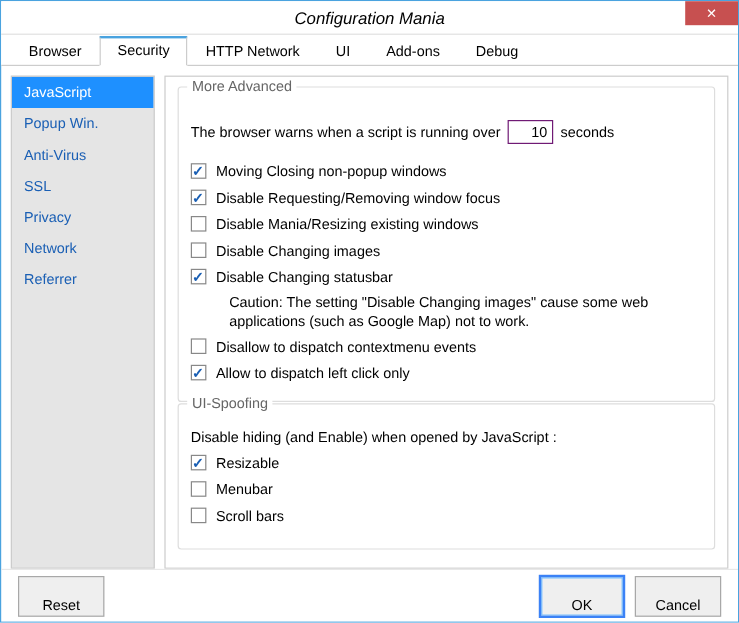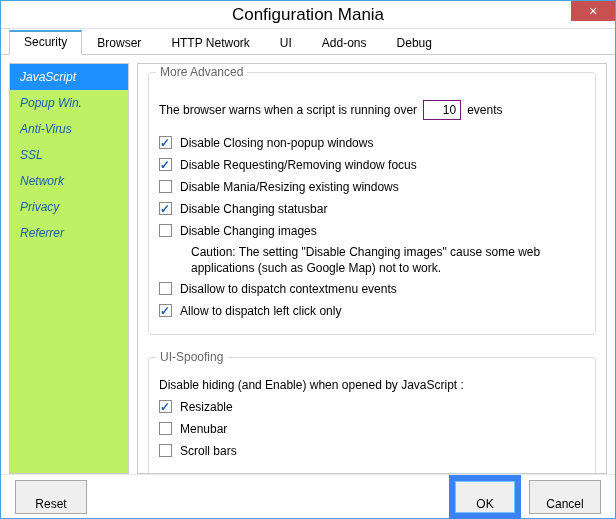--- a/index.html
+++ b/index.html
@@ -1,110 +1,110 @@
 <!DOCTYPE html>
 <html><head>
 <meta charset="utf-8">
 <style>
   * { box-sizing: border-box; margin: 0; padding: 0; }
   body { font-family: "Segoe UI", Tahoma, sans-serif; font-size: 12px; background: #fff; color: #000; width: 616px; height: 519px; overflow: hidden; position: relative; }
   .window { width: 616px; height: 519px; border: 1px solid #4aa3df; display: flex; flex-direction: column; }
   .titlebar { height: 28px; background: #fff; display: flex; align-items: center; position: relative; border-bottom: 1px solid #e0e0e0; }
-  .titlebar-title { flex: 1; text-align: center; font-size: 17px; color: #000; }
+  .titlebar-title { flex: 1; text-align: center; font-size: 14px; color: #000; font-style: italic; }
   .close-btn { position: absolute; right: 0; top: 0; width: 44px; height: 20px; background: #c75050; color: #fff; display: flex; align-items: center; justify-content: center; font-size: 11px; cursor: pointer; }
   .tabstrip { height: 26px; display: flex; border-bottom: 1px solid #ccc; background: #fff; padding-left: 8px; gap: 0; }
   .tab { padding: 5px 14px 4px 14px; font-size: 12px; color: #000; cursor: pointer; border: 1px solid transparent; border-bottom: none; position: relative; top: 1px; }
   .tab.active { border-color: #ccc; background: #fff; border-bottom: 1px solid #fff; border-top: 2px solid #4aa3df; padding-top: 3px; }
   .content { flex: 1; display: flex; padding: 8px 8px 0 8px; gap: 8px; overflow: hidden; }
-  .sidebar { width: 120px; border: 1px solid #ccc; background: #bef264; overflow-y: auto; font-style: italic; }
+  .sidebar { width: 120px; border: 1px solid #ccc; background: #e5e5e5; overflow-y: auto; }
   .sidebar-item { padding: 6px 10px; font-size: 12px; color: #1a5fb4; cursor: pointer; }
   .sidebar-item.selected { background: #1e90ff; color: #fff; }
   .main { flex: 1; border: 1px solid #ccc; overflow-y: scroll; padding: 8px 10px; position: relative; }
-  .fieldset { border: 1px solid #ddd; border-radius: 3px; margin-bottom: 22px; padding: 10px 10px 10px 10px; }
+  .fieldset { border: 1px solid #ddd; border-radius: 3px; margin-bottom: 1px; padding: 10px 10px 10px 10px; }
   .legend { position: relative; top: -18px; left: -3px; background: #fff; padding: 0 4px; font-size: 12px; color: #666; display: inline-block; margin-bottom: -10px; }
   .row { display: flex; align-items: center; gap: 6px; margin: 3px 0 14px 0; font-size: 12px; }
   .number-input { width: 38px; height: 20px; border: 1px solid #701a75; text-align: right; padding: 1px 4px; font-size: 12px; }
   .checkrow { display: flex; align-items: flex-start; gap: 8px; margin: 4px 0; font-size: 12px; line-height: 18px; }
   .checkbox { width: 13px; height: 13px; border: 1px solid #888; background: #fff; flex-shrink: 0; margin-top: 2px; position: relative; cursor: pointer; }
   .checkbox.checked::after { content: "✓"; position: absolute; top: -3px; left: 0px; font-size: 12px; color: #1a5fb4; font-weight: bold; }
   .indent-note { margin-left: 32px; font-size: 12px; color: #000; line-height: 16px; margin-top: 2px; margin-bottom: 4px; }
   .subtext { font-size: 12px; margin-bottom: 6px; margin-top: -4px; }
   .footer { height: 44px; display: flex; align-items: center; padding: 0 14px; gap: 8px; border-top: 1px solid #e8e8e8; }
   .spacer { flex: 1; }
   .btn { min-width: 72px; height: 22px; background: #efefef; border: 1px solid #a8a8a8; font-size: 12px; cursor: pointer; padding: 16px 12px; }
-  .btn.primary { border: 6px solid #3b82f6; box-shadow: 0 0 0 1px #79c0ff inset; }
+  .btn.primary { border: 2px solid #3b82f6; box-shadow: 0 0 0 1px #79c0ff inset; }
   .watermark { position: absolute; left: 0; top: 275px; font-size: 42px; font-weight: 700; color: rgba(120,190,130,0.18); letter-spacing: 2px; pointer-events: none; z-index: 0; }
   .main::-webkit-scrollbar { width: 16px; }
   .main::-webkit-scrollbar-track { background: #f0f0f0; }
   .main::-webkit-scrollbar-thumb { background: #c0c0c0; border: 1px solid #a0a0a0; }
   .cutoff { border-top: 1px solid transparent; height: 4px; }
 </style>
 </head>
 <body>
 
 <div class="window">
 
   <div class="titlebar">
     <div class="titlebar-title">Configuration Mania</div>
     <div class="close-btn">
       <span>✕</span>
     </div>
   </div>
 
   <div class="tabstrip">
+    <div class="tab">Browser</div>
     <div class="tab active">Security</div>
-    <div class="tab">Browser</div>
     <div class="tab">HTTP Network</div>
     <div class="tab">UI</div>
     <div class="tab">Add-ons</div>
     <div class="tab">Debug</div>
   </div>
 
   <div class="content">
 
     <div class="sidebar">
       <div class="sidebar-item selected">JavaScript</div>
       <div class="sidebar-item">Popup Win.</div>
       <div class="sidebar-item">Anti-Virus</div>
       <div class="sidebar-item">SSL</div>
+      <div class="sidebar-item">Privacy</div>
       <div class="sidebar-item">Network</div>
-      <div class="sidebar-item">Privacy</div>
       <div class="sidebar-item">Referrer</div>
     </div>
 
     <div class="main">
 
       <div class="fieldset">
         <div class="legend">More Advanced</div>
 
         <div class="row">
           <span>The browser warns when a script is running over</span>
           <input class="number-input" value="10" style="">
-          <span>events</span>
+          <span>seconds</span>
         </div>
 
         <div class="checkrow">
           <div class="checkbox checked"></div>
-          <span>Disable Closing non-popup windows</span>
+          <span>Moving Closing non-popup windows</span>
         </div>
         <div class="checkrow">
           <div class="checkbox checked"></div>
           <span>Disable Requesting/Removing window focus</span>
         </div>
         <div class="checkrow">
           <div class="checkbox"></div>
           <span>Disable Mania/Resizing existing windows</span>
         </div>
         <div class="checkrow">
+          <div class="checkbox"></div>
+          <span>Disable Changing images</span>
+        </div>
+        <div class="checkrow">
           <div class="checkbox checked"></div>
           <span>Disable Changing statusbar</span>
-        </div>
-        <div class="checkrow">
-          <div class="checkbox"></div>
-          <span>Disable Changing images</span>
         </div>
         <div class="indent-note">Caution: The setting "Disable Changing images" cause some web applications (such as Google Map) not to work.</div>
         <div class="checkrow">
           <div class="checkbox"></div>
           <span>Disallow to dispatch contextmenu events</span>
         </div>
         <div class="checkrow">
           <div class="checkbox checked"></div>
           <span>Allow to dispatch left click only</span>
         </div>

